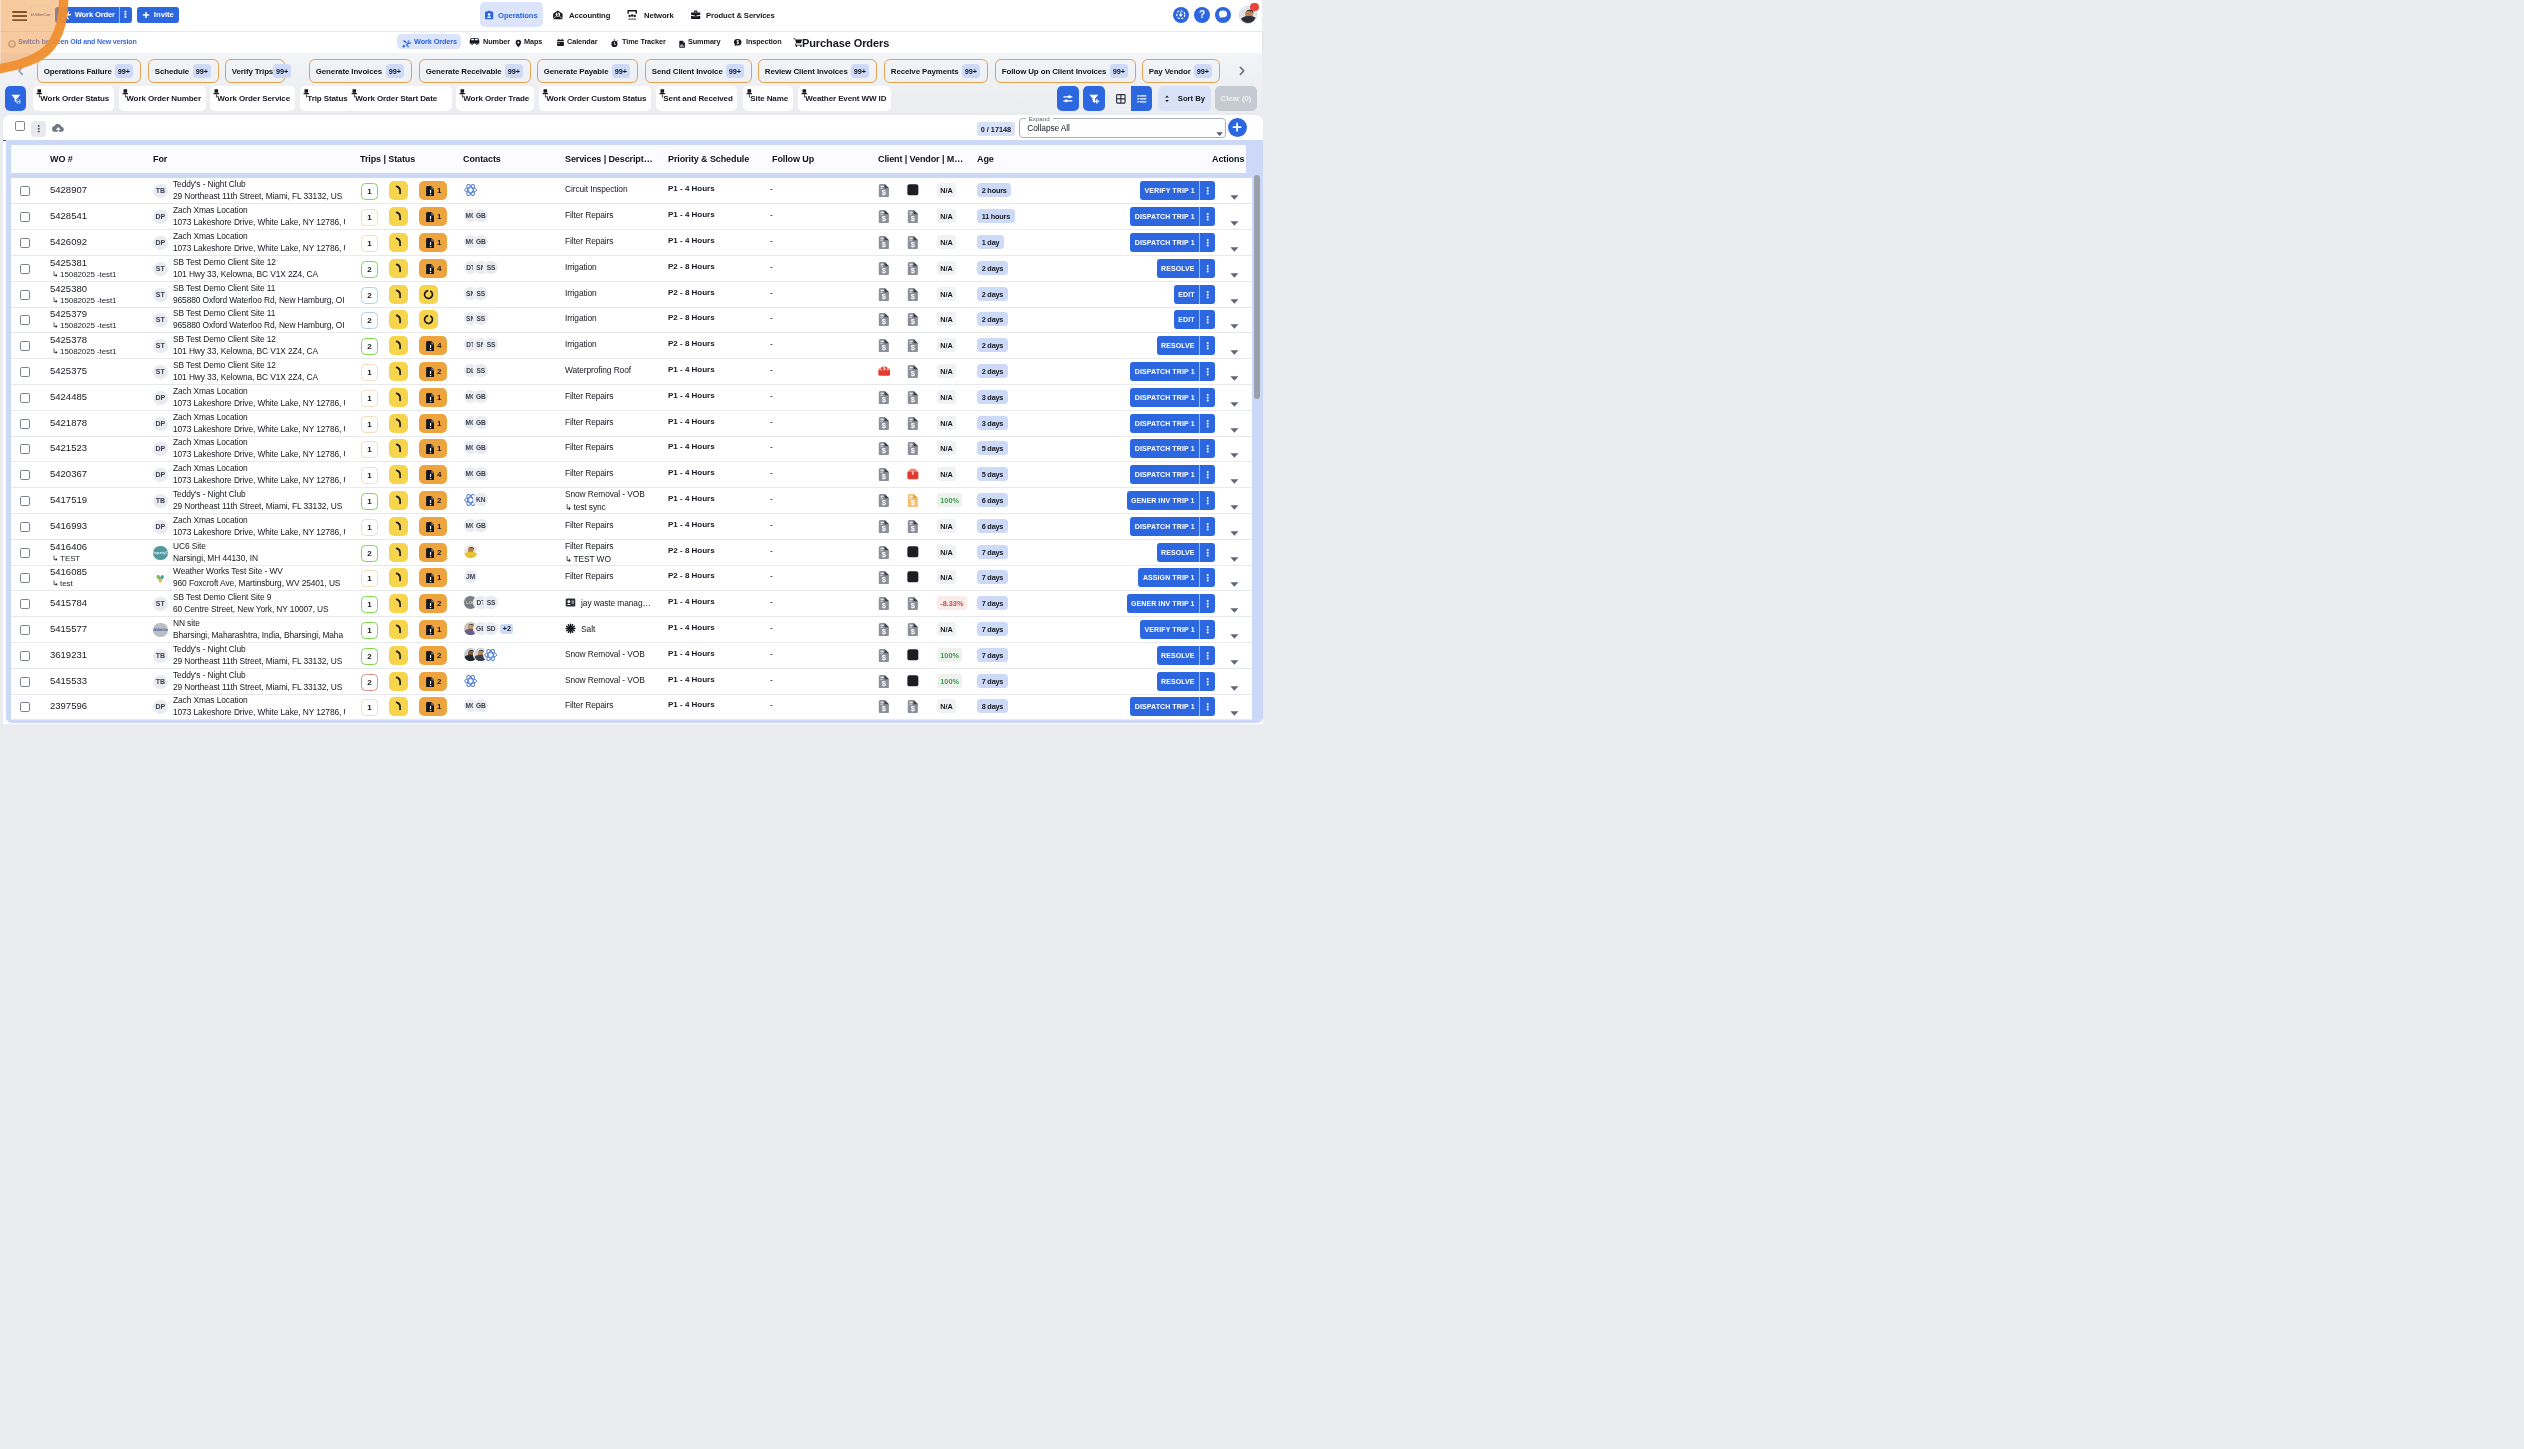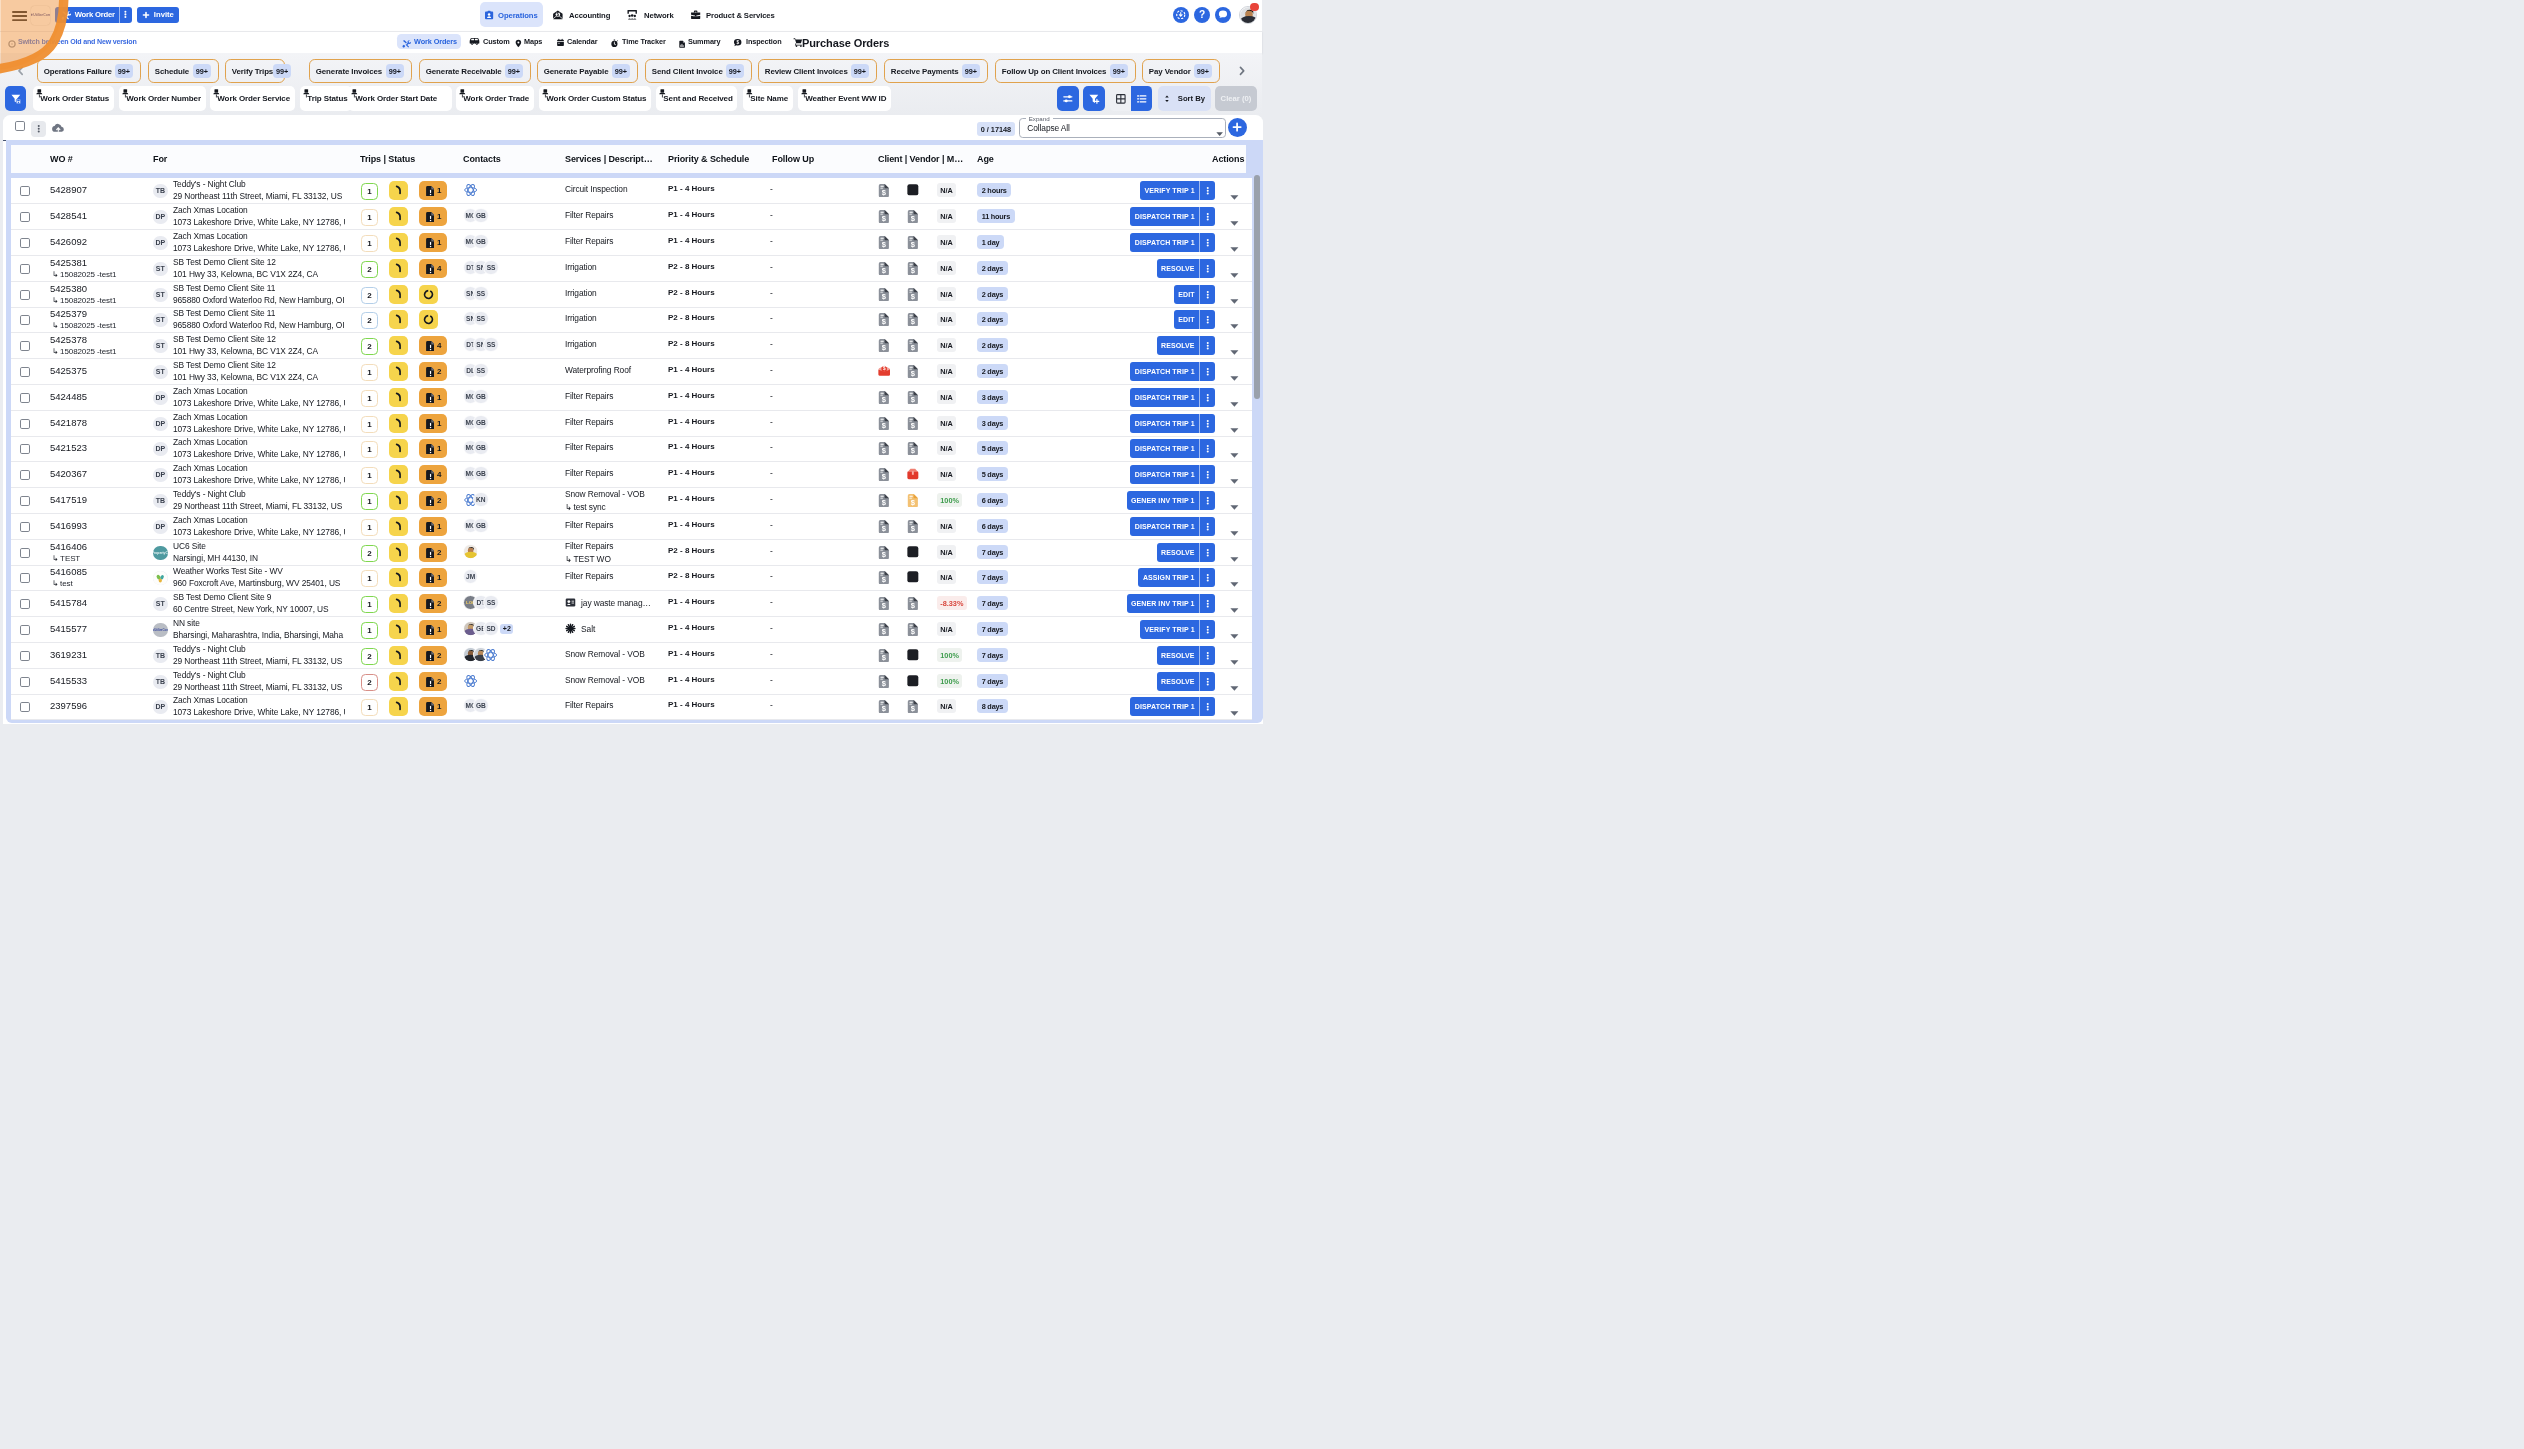--- a/index.html
+++ b/index.html
@@ -172,21 +172,21 @@
 <div class="navitem" style="left:414px;top:37px;color:#2a64dd;font-size:7.3px">Work Orders</div>
 <div class="abs" style="left:469px;top:35px"><svg width="11" height="11" viewBox="0 0 16 16">
       <g fill="#15181f">
 <path d="M1 8.2 L2.2 5.4 a1.5 1.5 0 0 1 1.4 -1 h8.8 a1.5 1.5 0 0 1 1.4 1 L15 8.2 v3.4 a0.9 0.9 0 0 1 -0.9 0.9 h-0.7 a2 2 0 0 1 -3.9 0 h-3 a2 2 0 0 1 -3.9 0 h-0.7 a0.9 0.9 0 0 1 -0.9 -0.9 Z"></path>
 <rect x="3.2" y="5.5" width="4.2" height="2.2" rx="0.4" fill="#fff"></rect>
 <rect x="8.6" y="5.5" width="4.2" height="2.2" rx="0.4" fill="#fff"></rect>
       </g>
 <circle cx="4.55" cy="12.3" r="1.15" fill="#fff" stroke="#15181f" stroke-width="1.2"></circle>
 <circle cx="11.45" cy="12.3" r="1.15" fill="#fff" stroke="#15181f" stroke-width="1.2"></circle>
     </svg></div>
-<div class="navitem" style="left:483px;top:37px;font-size:7.3px">Custom</div>
+<div class="navitem" style="left:483px;top:37px;font-size:7.3px">Number</div>
 <div class="abs" style="left:514px;top:37px"><svg width="8.8" height="8.8" viewBox="0 0 16 16">
       <path d="M8 1.2 a5 5 0 0 1 5 5 c0 3.6 -5 8.6 -5 8.6 s-5 -5 -5 -8.6 a5 5 0 0 1 5 -5 Z" fill="#15181f"></path>
       <circle cx="8" cy="6.2" r="1.8" fill="#fff"></circle>
     </svg></div>
 <div class="navitem" style="left:524px;top:37px;font-size:7.3px">Maps</div>
 <div class="abs" style="left:556px;top:36px"><svg width="9" height="9" viewBox="0 0 16 16">
       <g fill="#15181f">
 <path d="M2 4.4 a1.4 1.4 0 0 1 1.4 -1.4 h9.2 A1.4 1.4 0 0 1 14 4.4 v1.2 H2 Z"></path>
 <path d="M2 7 H14 v6 a1.4 1.4 0 0 1 -1.4 1.4 H3.4 A1.4 1.4 0 0 1 2 13 Z"></path>
 <rect x="4.2" y="1.4" width="1.8" height="2.6" rx="0.9"></rect>

